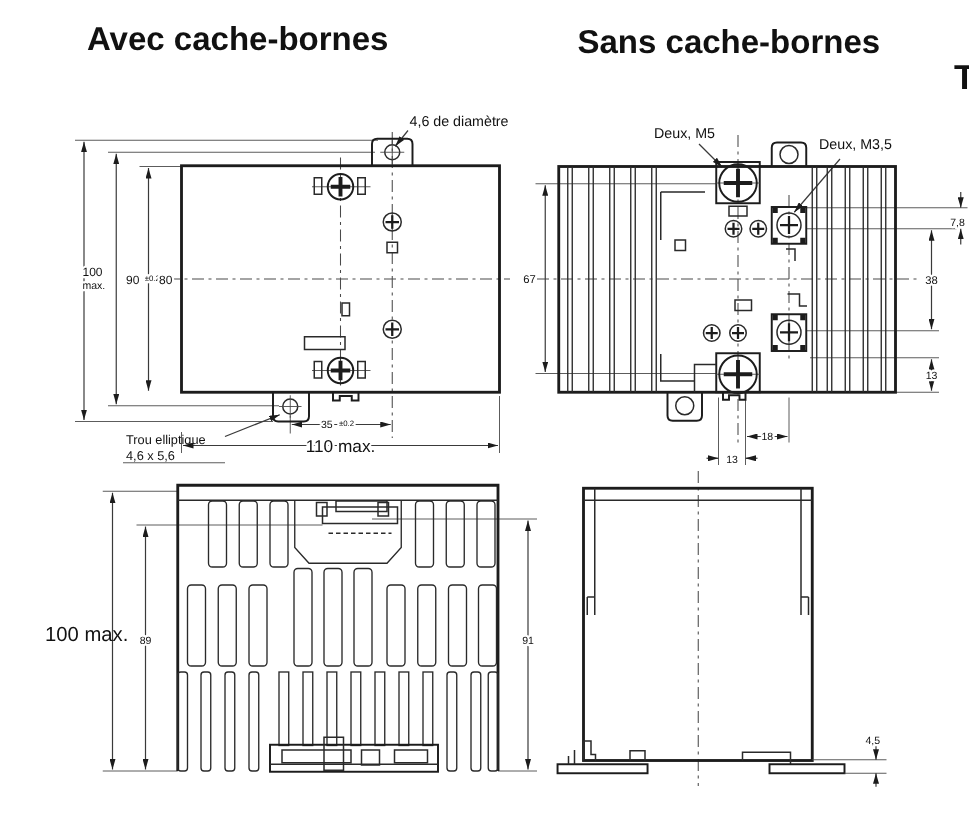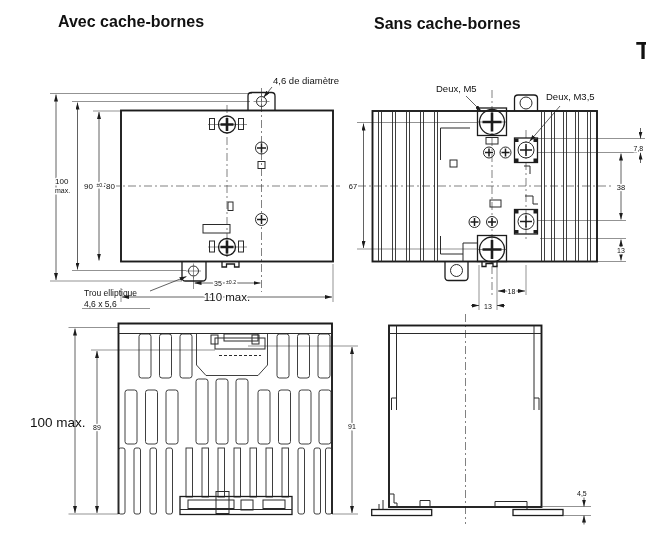--- a/index.html
+++ b/index.html
@@ -1,18 +1,18 @@
 <!DOCTYPE html>
 <html><head>
 <meta charset="utf-8">
 <style>
   html,body{margin:0;padding:0;background:#fff;}
   .page{position:relative;width:646px;height:550px;background:#fff;overflow:hidden;
         font-family:"Liberation Sans",sans-serif;}
-  .title{position:absolute;font-weight:bold;font-size:16px;color:#111;white-space:nowrap;}
+  .title{position:absolute;font-weight:bold;font-size:22px;color:#111;white-space:nowrap;}
   svg{position:absolute;left:0;top:0;}
   .ln{stroke:#1c1c1c;fill:none;stroke-width:1.9;}
   .md{stroke:#1c1c1c;fill:none;stroke-width:1.3;}
   .thin{stroke:#2a2a2a;fill:none;stroke-width:1;}
   .fin{stroke:#2a2a2a;fill:none;stroke-width:0.9;}
   .dim{stroke:#3a3a3a;fill:none;stroke-width:0.8;}
   .ext{stroke:#4a4a4a;fill:none;stroke-width:0.6;}
   .cl{stroke:#4a4a4a;fill:none;stroke-width:0.7;stroke-dasharray:8 3 2 3;}
   .cr{stroke:#1c1c1c;fill:none;stroke-width:2.6;}
   .cr2{stroke:#1c1c1c;fill:none;stroke-width:1.5;}
@@ -21,21 +21,21 @@
   .t5{font-size:5.2px;}.t7{font-size:7px;}.t75{font-size:7.5px;}.t8{font-size:8px;}
   .t85{font-size:8.5px;}.t95{font-size:9.5px;}.t11{font-size:11.5px;}.t13{font-size:13.5px;}
   .mid{text-anchor:middle;}
 </style>
 </head>
 <body>
 
 <div class="page">
 
   <div class="title" style="left:58px;top:13px;">Avec cache-bornes</div>
-  <div class="title" style="left:374px;top:15px;">Sans cache-bornes</div>
+  <div class="title" style="left:385px;top:15px;">Sans cache-bornes</div>
   <div class="title" style="left:636px;top:38px;font-size:23px;">T</div>
 
   <svg width="646" height="550" viewBox="0 0 646 550">
     <defs>
       <marker id="arr" viewBox="0 0 7 4" refX="7" refY="2" markerWidth="7" markerHeight="4" orient="auto-start-reverse" markerUnits="userSpaceOnUse">
         <path d="M0,0 L7,2 L0,4 Z" fill="#1c1c1c"></path>
       </marker>
     </defs>
 
     <g>

